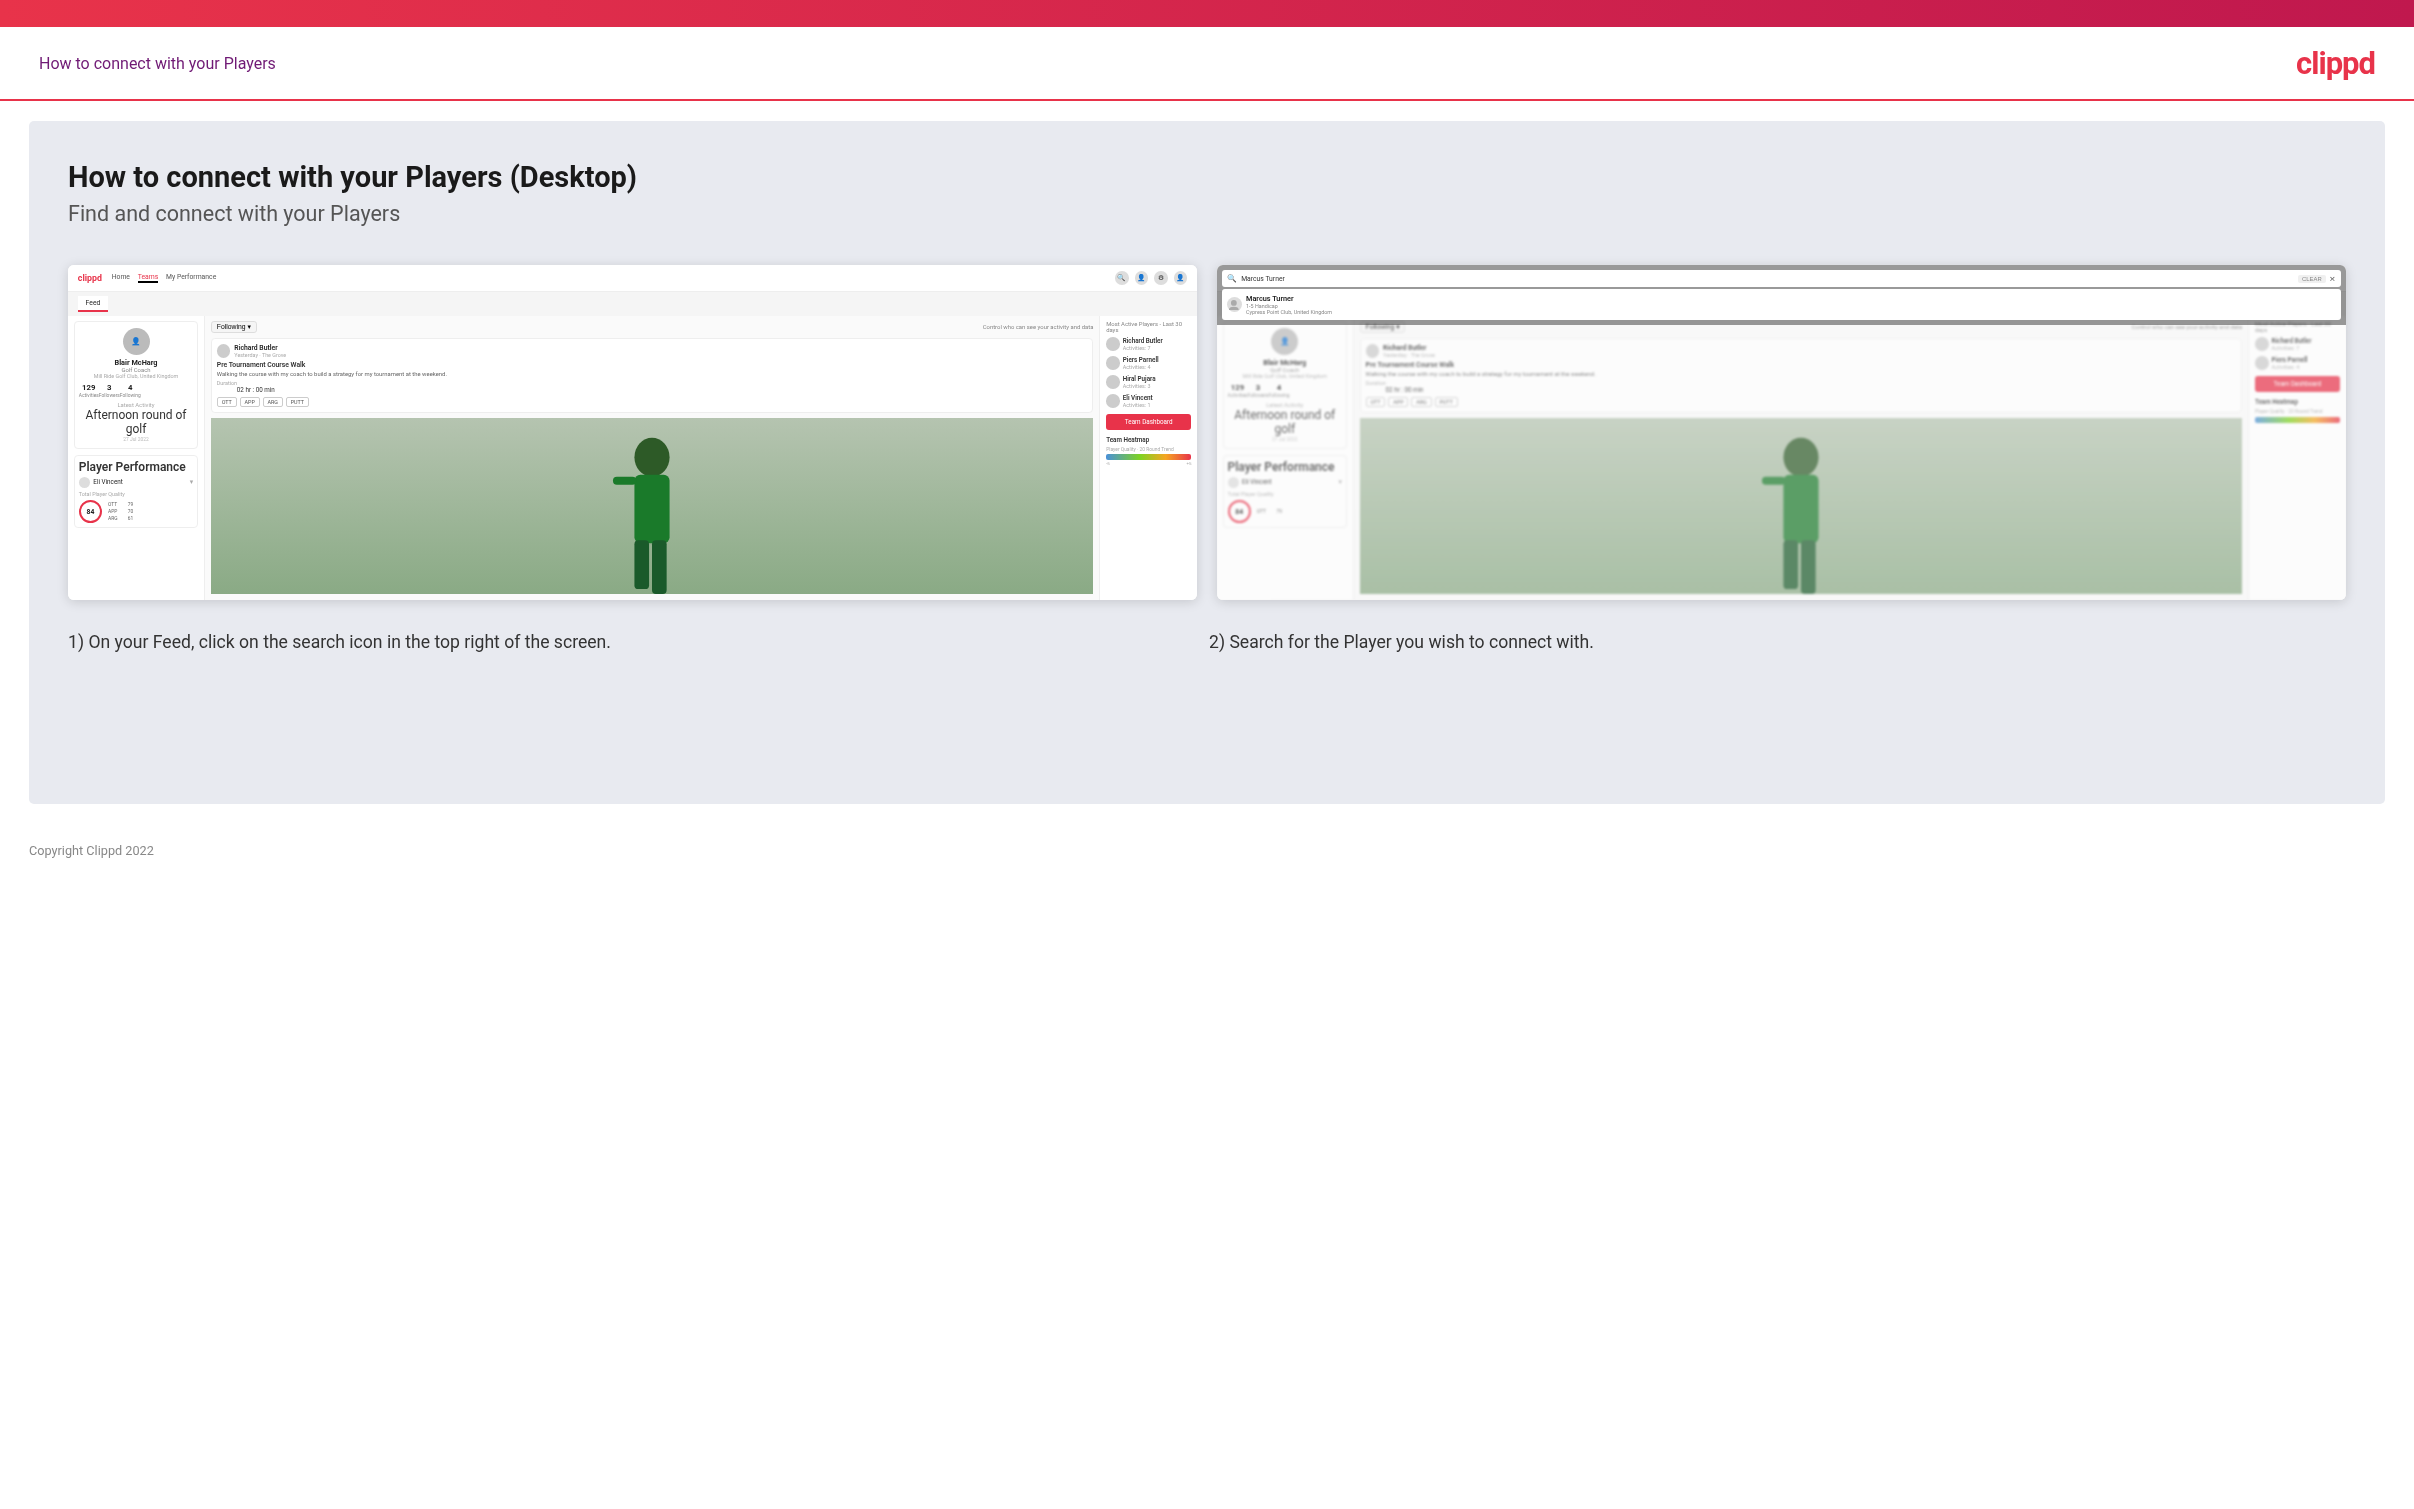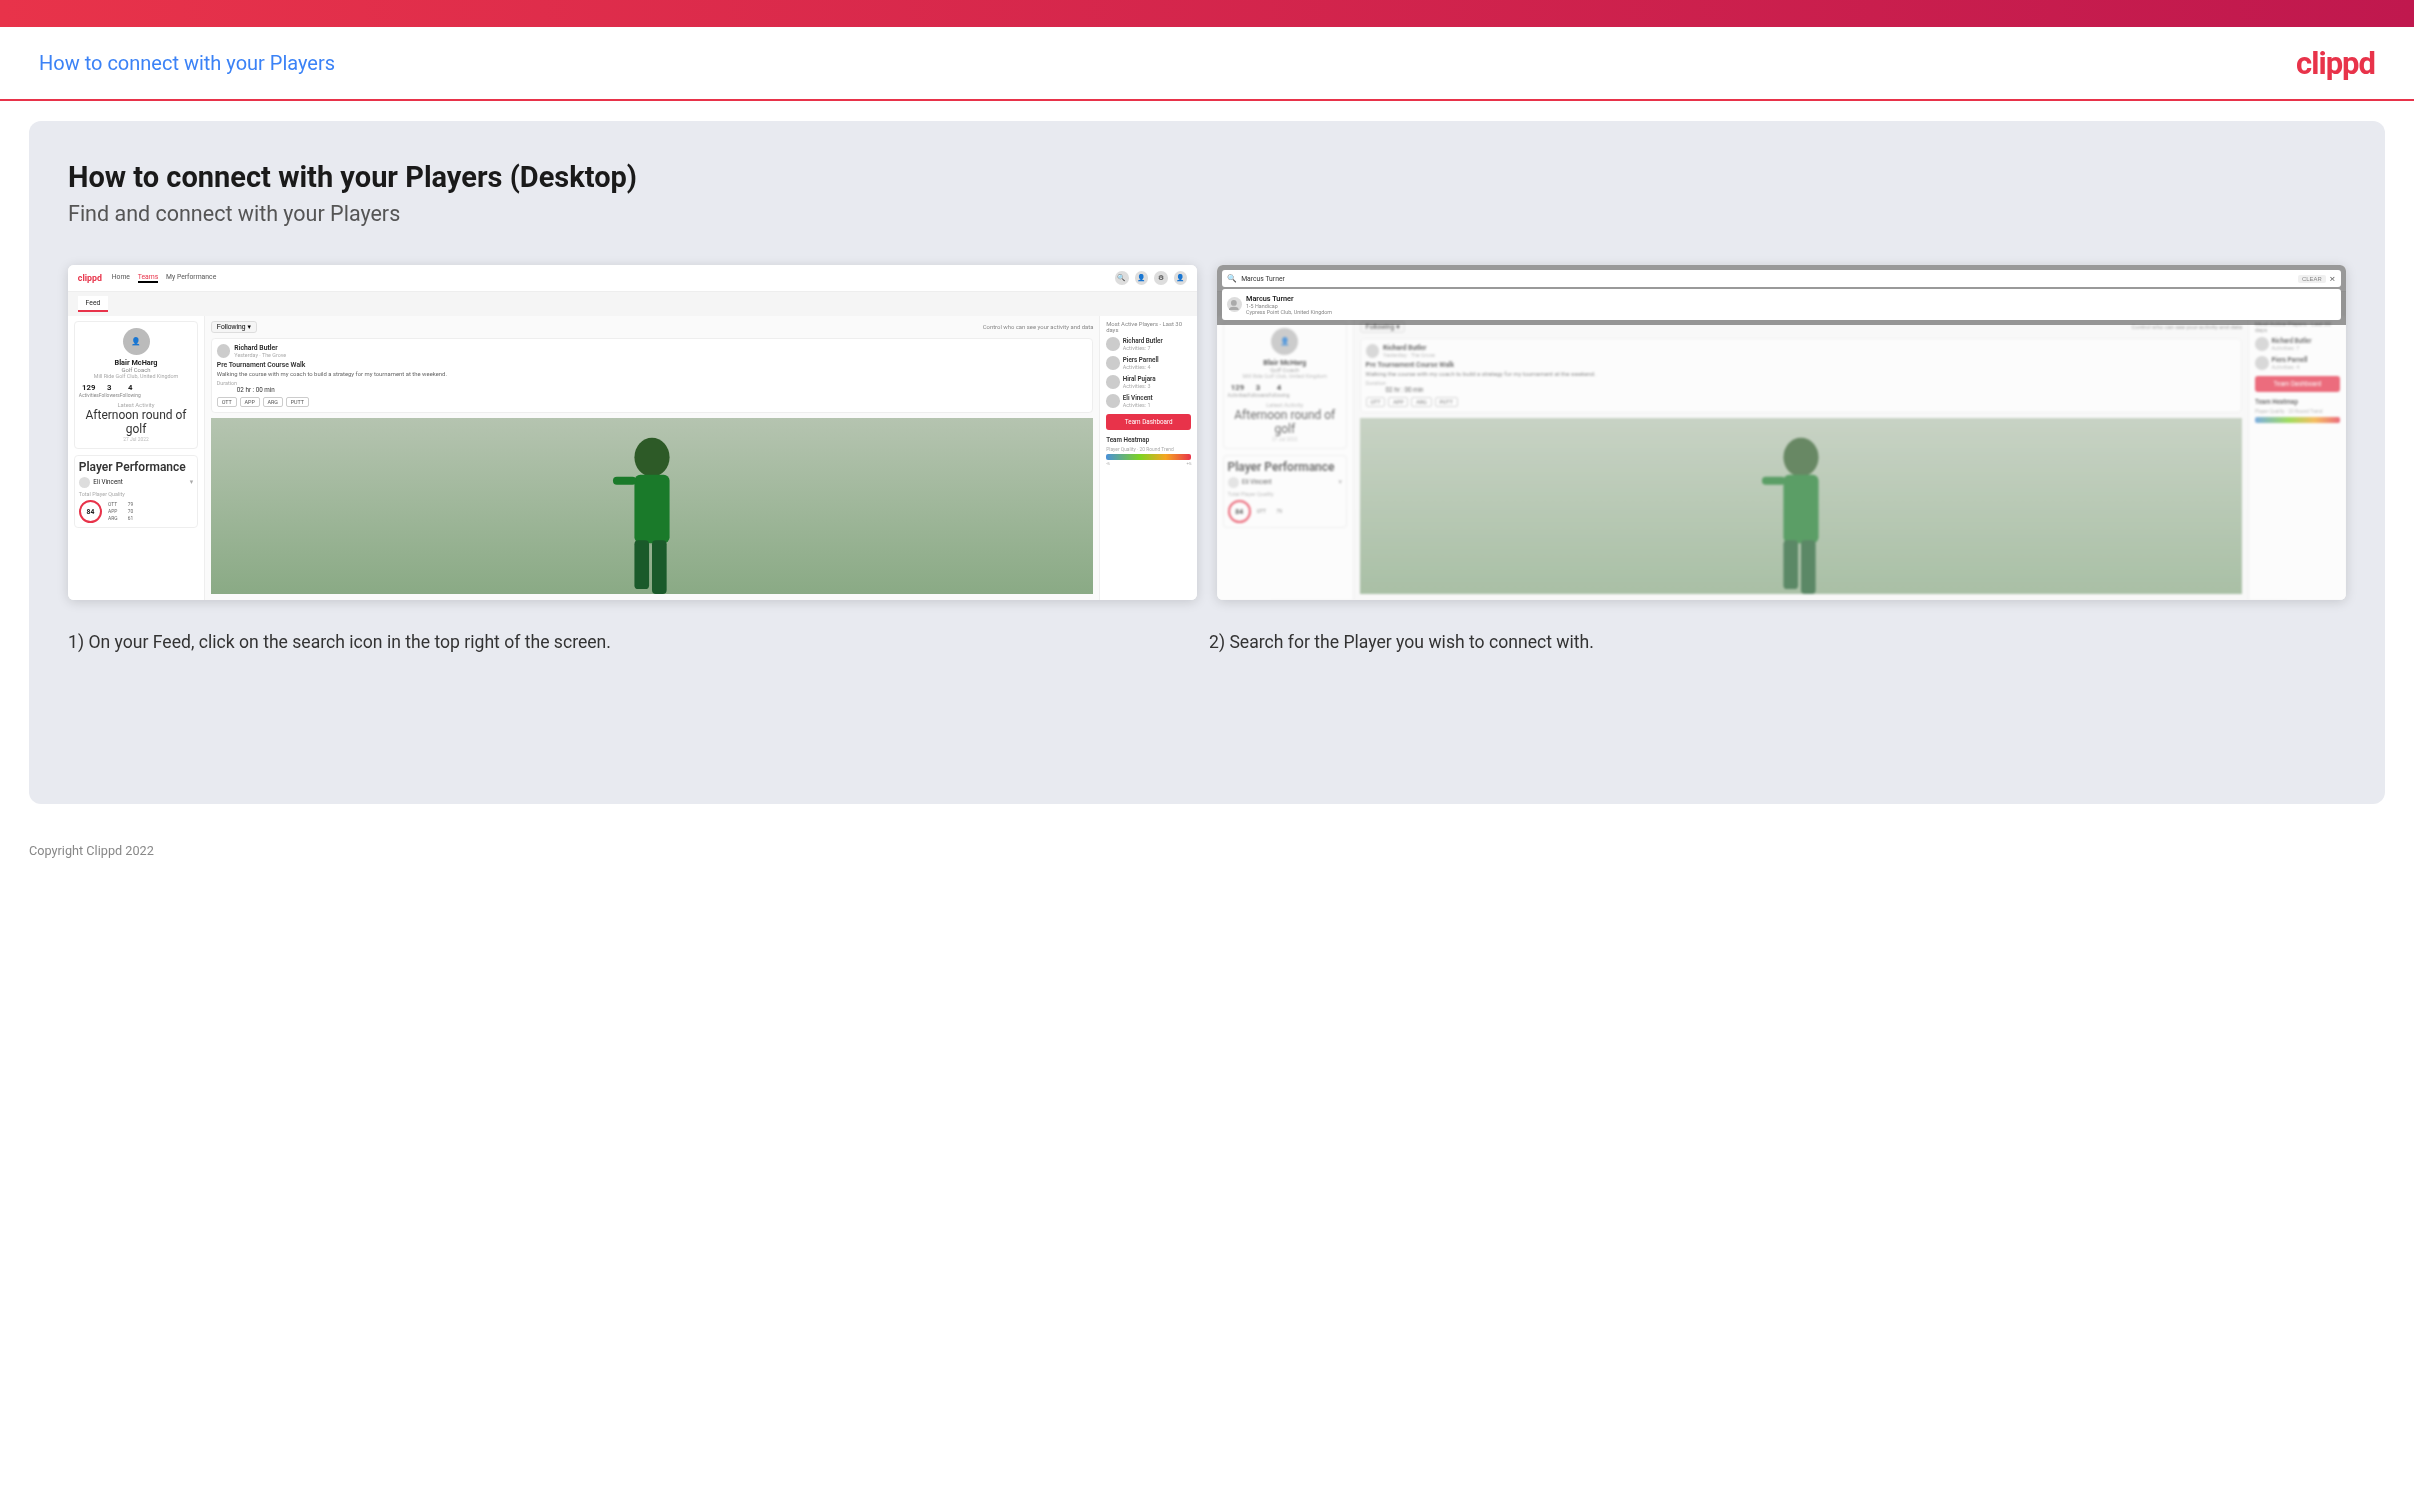--- a/index.html
+++ b/index.html
@@ -19,36 +19,36 @@
 
     
     .header {
       display: flex;
       align-items: center;
       justify-content: space-between;
       padding: 17.6px 39px;
       border-bottom: 2px solid #e8334a;
     }
     .header-title {
-      font-size: 20px;
-      color: #3b82f6;
+      font-size: 16px;
+      color: #701a75;
       font-weight: 400;
     }
     .logo {
       font-size: 31px;
       font-weight: 700;
       color: #e8334a;
       letter-spacing: -1px;
     }
 
     
     .main-content {
       background: #e8eaf0;
       margin: 19.5px 29px;
-      border-radius: 12px;
+      border-radius: 5px;
       padding: 39px 39px 49px;
       min-height: 683px;
     }
 
     .page-heading {
       font-size: 29px;
       font-weight: 700;
       color: #1a1a1a;
       margin-bottom: 7.8px;
     }

